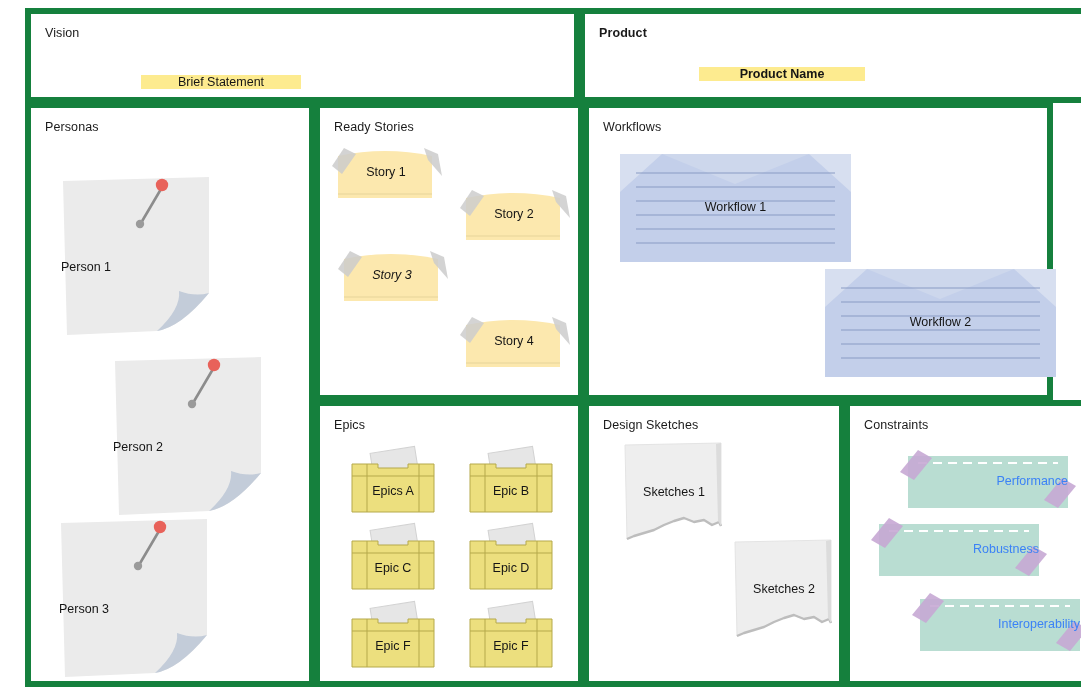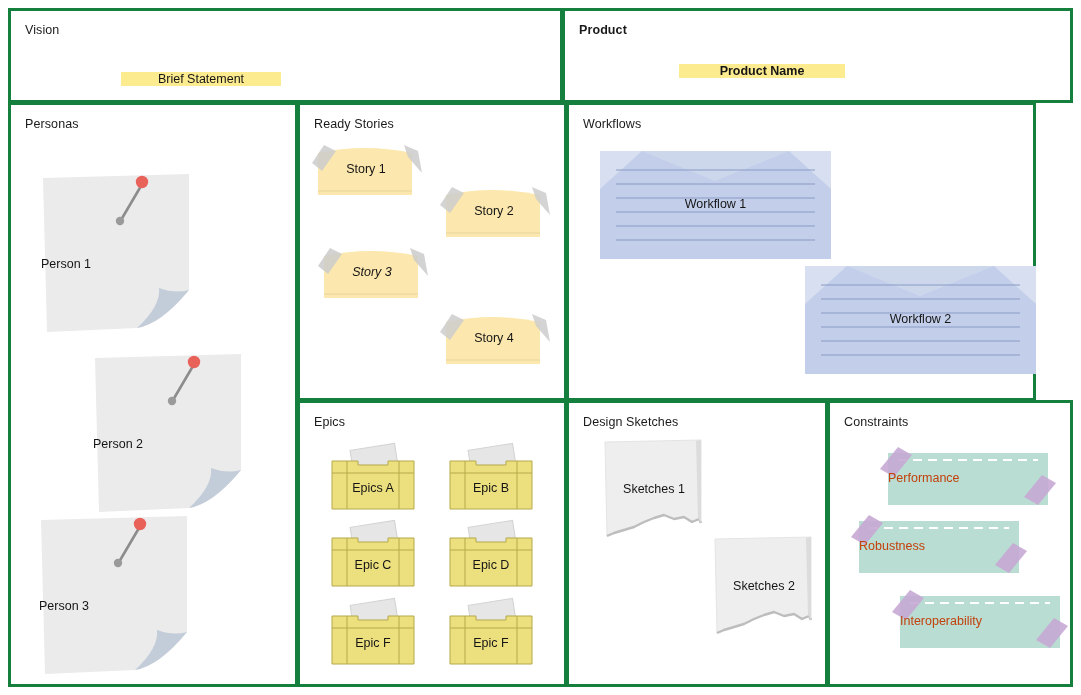--- a/index.html
+++ b/index.html
@@ -18,22 +18,23 @@
     width: 1081px;
     height: 695px;
     background: #ffffff;
     overflow: hidden;
   }
 
   
   .panel {
     position: absolute;
     box-sizing: border-box;
-    border: 3px solid #15803d;
+    border: 6px solid #15803d;
     background: #ffffff;
+    margin-left: 17px;
   }
   .panel-title {
     position: absolute;
     left: 14px;
     top: 12px;
     font-size: 12.5px;
     color: #1a1a1a;
     letter-spacing: 0.1px;
     white-space: nowrap;
   }
@@ -139,23 +140,23 @@
   }
 
   
   .constraint {
     position: absolute;
   }
   .constraint .cn-label {
     position: absolute;
     left: 0;
     right: 0;
-    text-align: left;
-    font-size: 12.5px;
-    color: #c2410c;
+    text-align: right;
+    font-size: 12.5px;
+    color: #3b82f6;
     pointer-events: none;
   }
 
   svg { display: block; overflow: visible; }
 </style>
 </head>
 <body>
 
 <div id="canvas">
 

